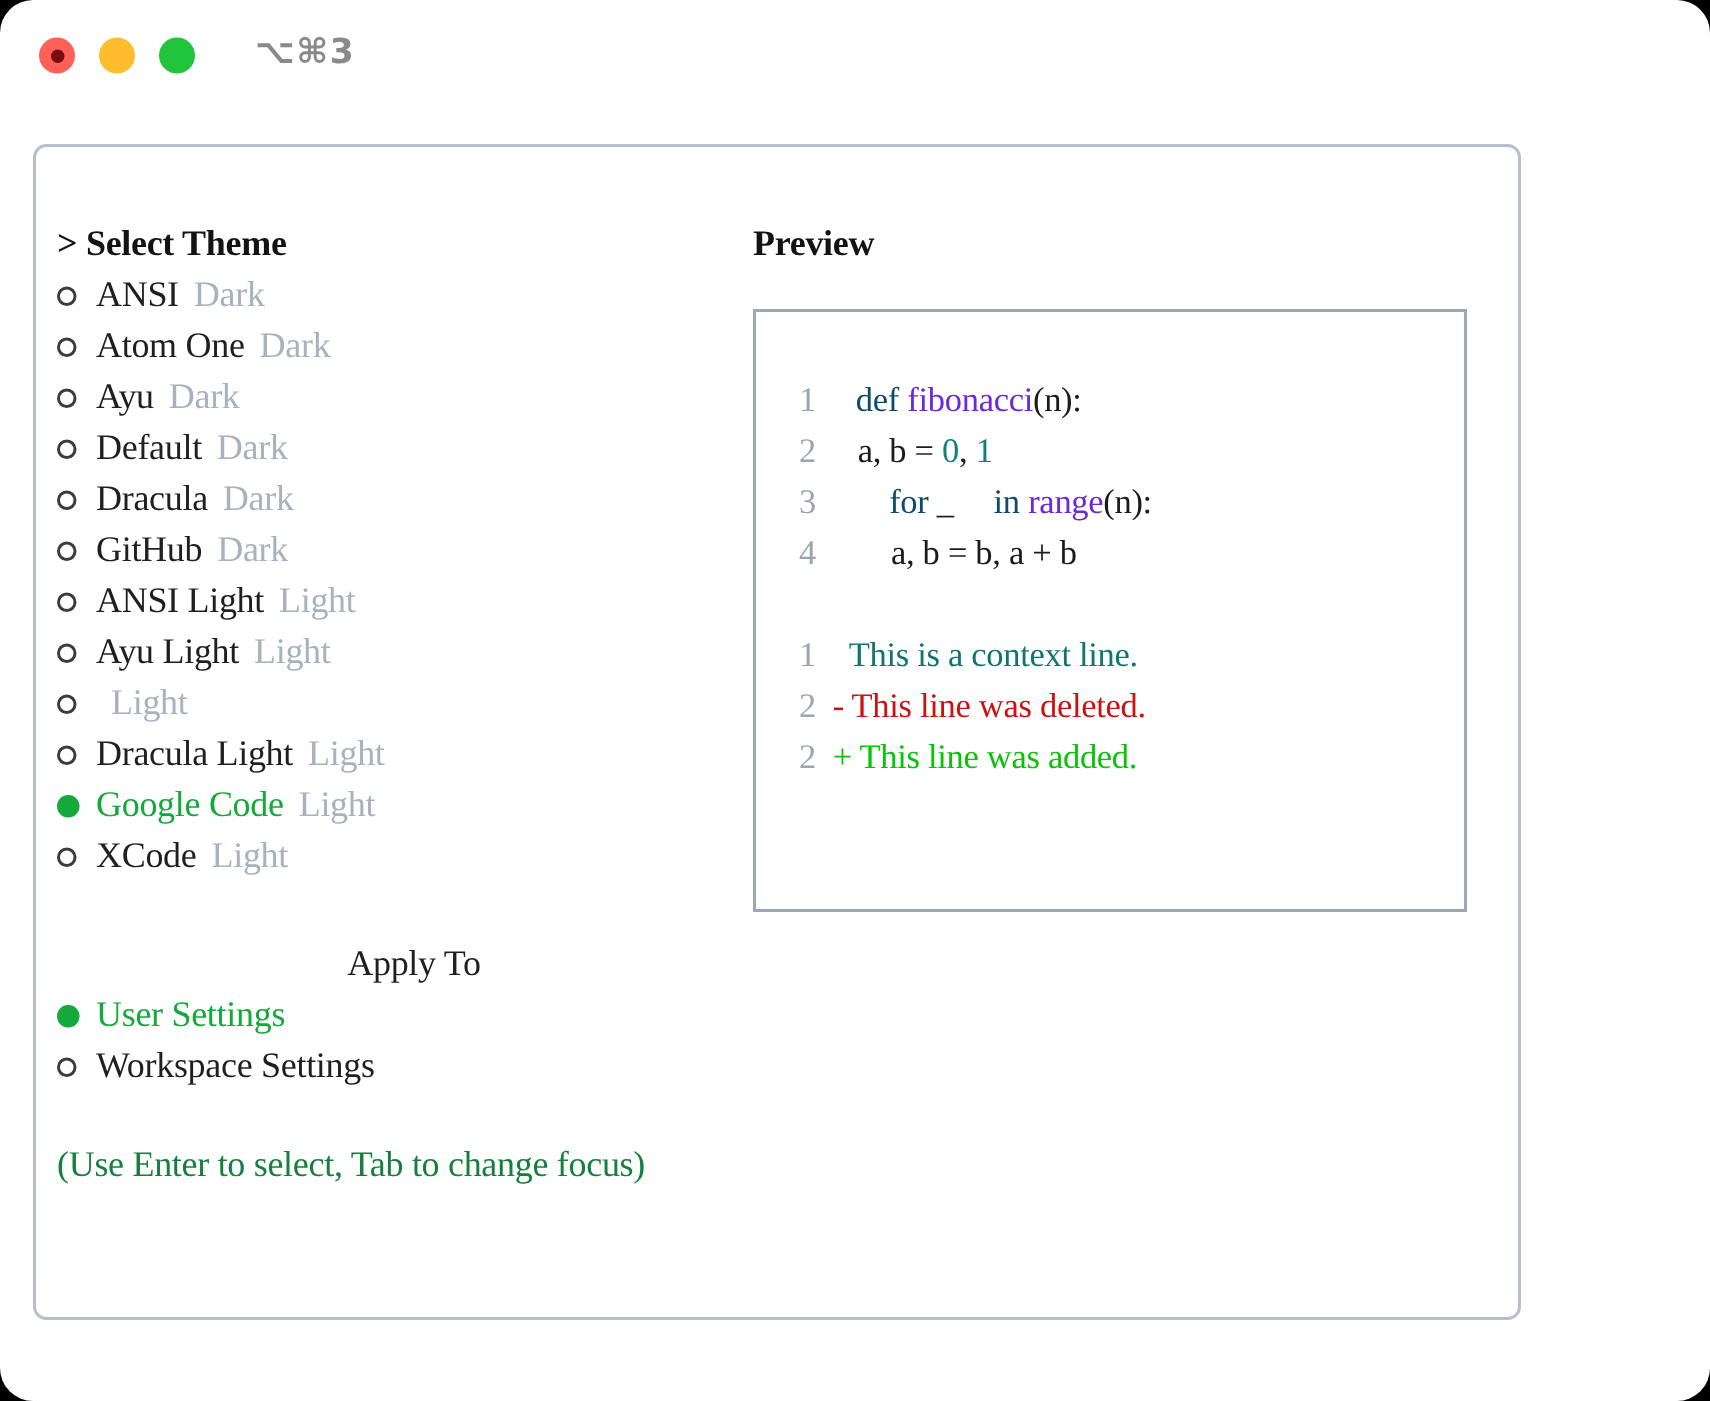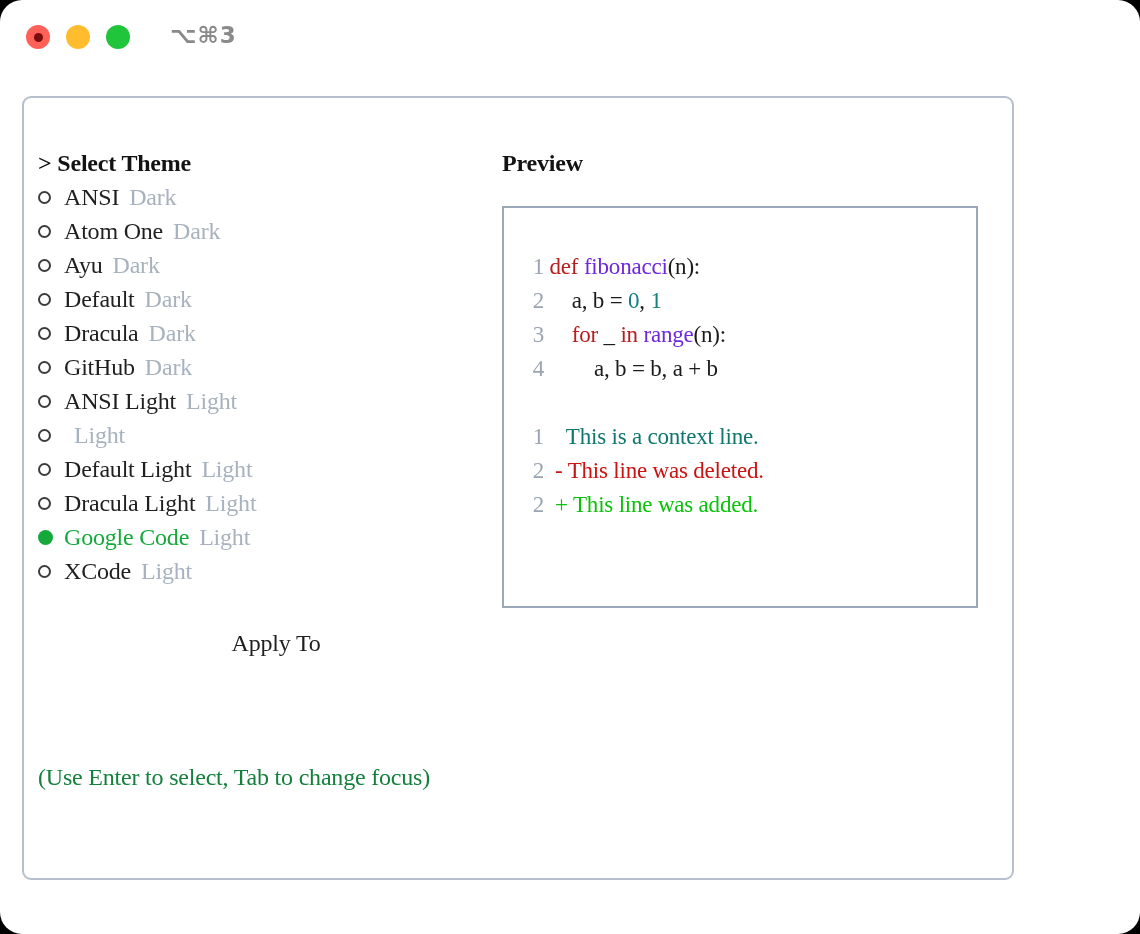--- a/index.html
+++ b/index.html
@@ -179,21 +179,21 @@
     white-space: pre;
     letter-spacing: -0.2px;
   }
   .ln {
     display: inline-block;
     width: 28px;
     text-align: right;
     color: #9aa5b1;
   }
   .blank-gap { height: 34px; }
-  .kw   { color: #b91c1c; }
+  .kw   { color: #0c4a6e; margin-left: 21px; }
   .fn   { color: #6d28d9; }
   .num  { color: #11807f; }
   .pl   { color: #1b1b1b; }
   .ctx  { color: #0f766e; }
   .del  { color: #cc1111; }
   .add  { color: #0ac20a; }
 </style>
 </head>
 <body>
 
@@ -216,30 +216,34 @@
       <div class="left-col">
         <div class="list-heading">&gt; Select Theme</div>
         <div id="theme-rows">
             <div class="theme-row"><span class="bullet"><span class="bullet-ring"></span></span><span class="theme-name">ANSI</span><span class="theme-tag">Dark</span></div>
             <div class="theme-row"><span class="bullet"><span class="bullet-ring"></span></span><span class="theme-name">Atom One</span><span class="theme-tag">Dark</span></div>
             <div class="theme-row"><span class="bullet"><span class="bullet-ring"></span></span><span class="theme-name">Ayu</span><span class="theme-tag">Dark</span></div>
             <div class="theme-row"><span class="bullet"><span class="bullet-ring"></span></span><span class="theme-name">Default</span><span class="theme-tag">Dark</span></div>
             <div class="theme-row"><span class="bullet"><span class="bullet-ring"></span></span><span class="theme-name">Dracula</span><span class="theme-tag">Dark</span></div>
             <div class="theme-row"><span class="bullet"><span class="bullet-ring"></span></span><span class="theme-name">GitHub</span><span class="theme-tag">Dark</span></div>
             <div class="theme-row"><span class="bullet"><span class="bullet-ring"></span></span><span class="theme-name">ANSI Light</span><span class="theme-tag">Light</span></div>
+            <div class="theme-row"><span class="bullet"><span class="bullet-ring"></span></span><span class="theme-name">Ayu Light</span><span class="theme-tag">Light</span></div>
             <div class="theme-row"><span class="bullet"><span class="bullet-ring"></span></span><span class="theme-tag">Light</span></div>
-            <div class="theme-row"><span class="bullet"><span class="bullet-ring"></span></span><span class="theme-name">Default Light</span><span class="theme-tag">Light</span></div>
             <div class="theme-row"><span class="bullet"><span class="bullet-ring"></span></span><span class="theme-name">Dracula Light</span><span class="theme-tag">Light</span></div>
             <div class="theme-row"><span class="bullet"><span class="bullet-fill"></span></span><span class="theme-name sel">Google Code</span><span class="theme-tag">Light</span></div>
             <div class="theme-row"><span class="bullet"><span class="bullet-ring"></span></span><span class="theme-name">XCode</span><span class="theme-tag">Light</span></div>
           </div>
       </div>
 
       <div class="applyto">
         <div class="applyto-heading">Apply To</div>
+        <div id="applyto-rows">
+            <div class="theme-row"><span class="bullet"><span class="bullet-fill"></span></span><span class="theme-name sel">User Settings</span></div>
+            <div class="theme-row"><span class="bullet"><span class="bullet-ring"></span></span><span class="theme-name">Workspace Settings</span></div>
+          </div>
       </div>
 
       <div class="hint">(Use Enter to select, Tab to change focus)</div>
 
       <div class="right-col">
         <div class="preview-heading">Preview</div>
         <div class="preview-box">
           <div id="code-block">
               <div class="code-line"><span class="ln">1</span><span class="pl"> </span><span class="kw">def </span><span class="fn">fibonacci</span><span class="pl">(n):</span></div>
               <div class="code-line"><span class="ln">2</span><span class="pl"> </span><span class="pl">    a, b = </span><span class="num">0</span><span class="pl">, </span><span class="num">1</span></div>

